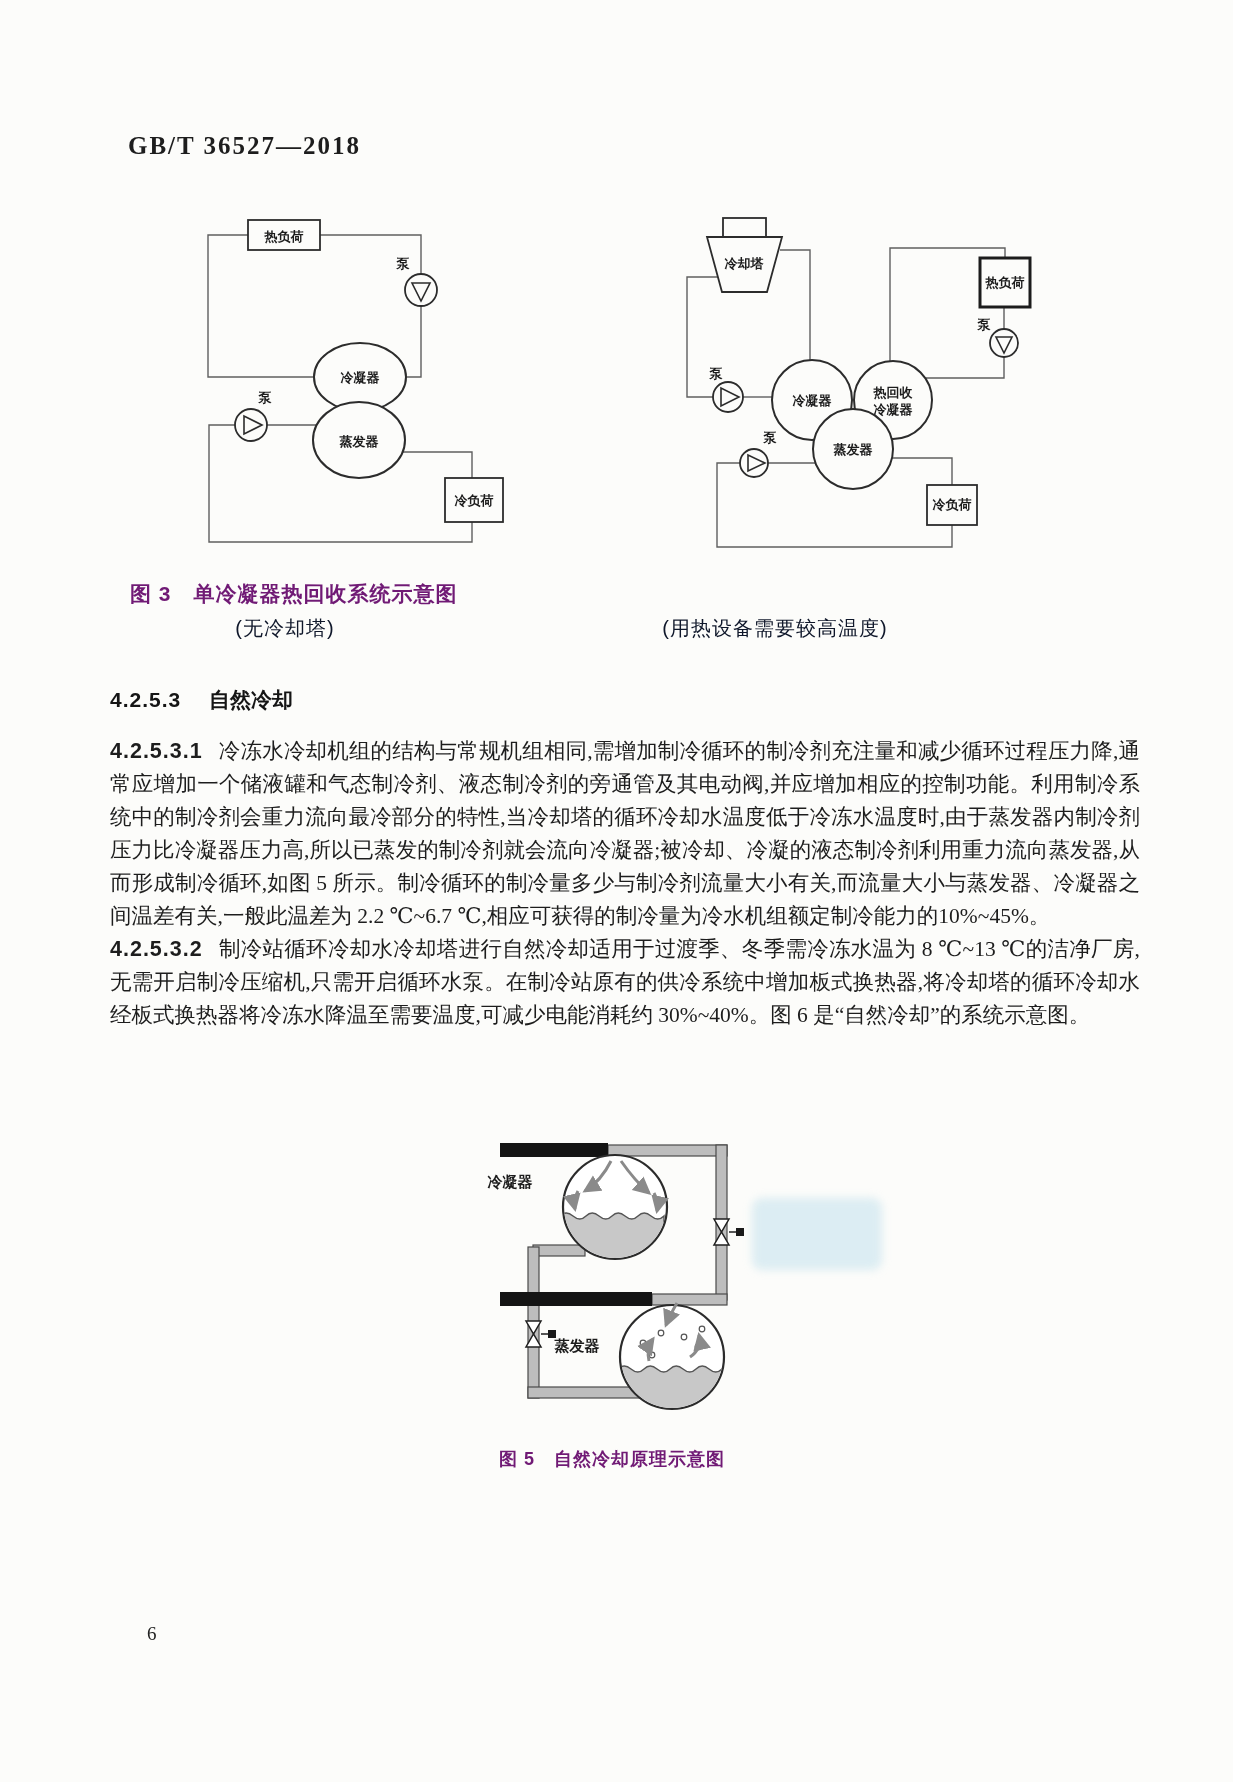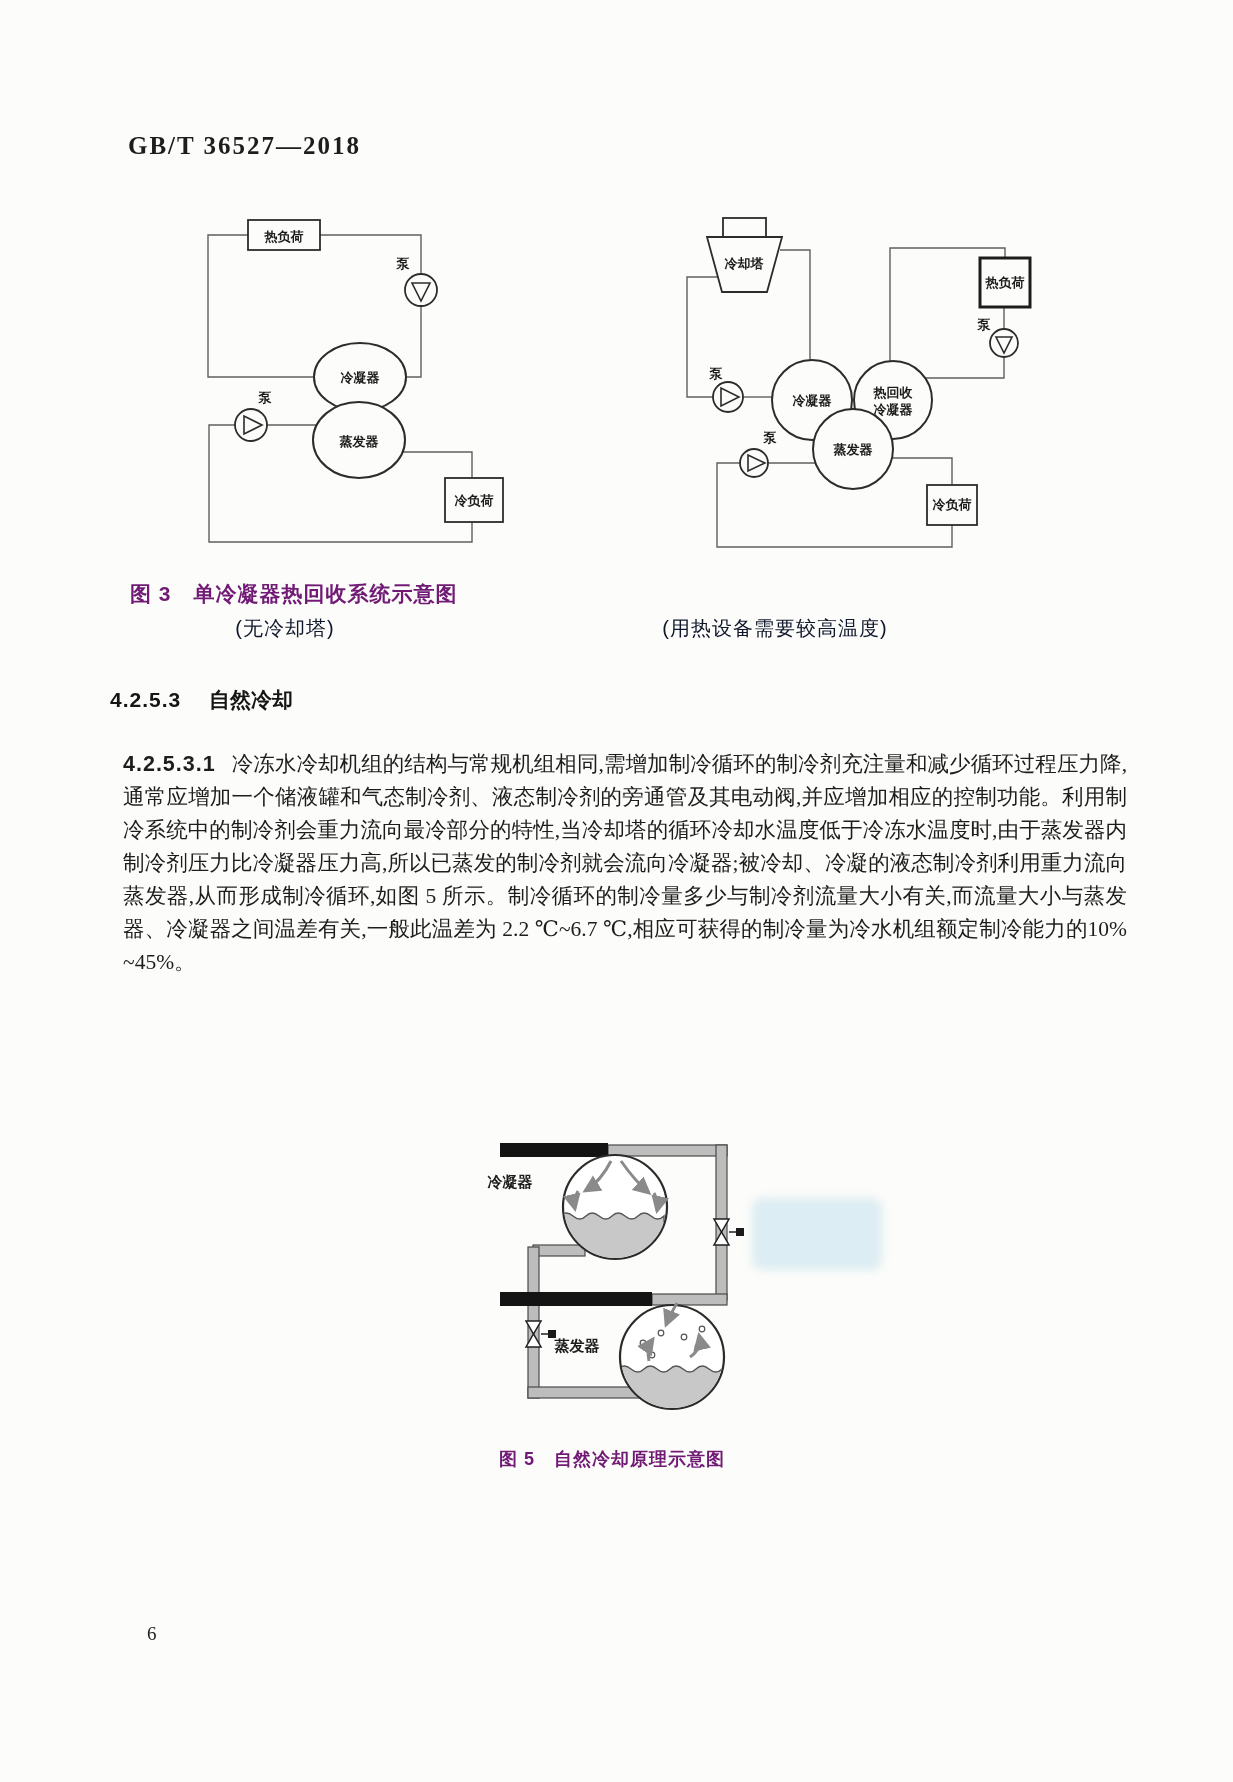--- a/index.html
+++ b/index.html
@@ -33,21 +33,21 @@
     position:absolute;left:110px;top:686px;
     font-family:"Liberation Sans","DejaVu Sans",sans-serif;
     font-weight:bold;font-size:21px;color:#151515;
   }
   .section-heading .num{margin-right:22px;letter-spacing:1px;}
   .body-text{
     position:absolute;left:110px;top:735px;width:1030px;
     font-size:21.5px;line-height:33px;
     text-align:justify;word-break:break-all;
   }
-  .body-text p{margin:13px;padding:0;}
+  .body-text p{margin:0;padding:0;}
   .clause-num{
     font-family:"Liberation Sans","DejaVu Sans",sans-serif;
     font-weight:bold;margin-right:16px;letter-spacing:1px;
   }
   .page-number{
     position:absolute;left:147px;top:1623px;
     font-size:19px;color:#222;
   }
   svg{position:absolute;overflow:visible;}
   svg text{
@@ -159,20 +159,23 @@
   <div class="fig-subcaption" style="left:590px;top:615px;width:370px">(用热设备需要较高温度)</div>
 
   <div class="section-heading">
     <span class="num">4.2.5.3</span>
     <span>自然冷却</span>
   </div>
 
   <div class="body-text">
     <p>
       <span class="clause-num">4.2.5.3.1</span><span>冷冻水冷却机组的结构与常规机组相同,需增加制冷循环的制冷剂充注量和减少循环过程压力降,通常应增加一个储液罐和气态制冷剂、液态制冷剂的旁通管及其电动阀,并应增加相应的控制功能。利用制冷系统中的制冷剂会重力流向最冷部分的特性,当冷却塔的循环冷却水温度低于冷冻水温度时,由于蒸发器内制冷剂压力比冷凝器压力高,所以已蒸发的制冷剂就会流向冷凝器;被冷却、冷凝的液态制冷剂利用重力流向蒸发器,从而形成制冷循环,如图 5 所示。制冷循环的制冷量多少与制冷剂流量大小有关,而流量大小与蒸发器、冷凝器之间温差有关,一般此温差为 2.2 ℃~6.7 ℃,相应可获得的制冷量为冷水机组额定制冷能力的10%~45%。</span>
+    </p>
+    <p>
+      <span class="clause-num">4.2.5.3.2</span><span>制冷站循环冷却水冷却塔进行自然冷却适用于过渡季、冬季需冷冻水温为 8 ℃~13 ℃的洁净厂房,无需开启制冷压缩机,只需开启循环水泵。在制冷站原有的供冷系统中增加板式换热器,将冷却塔的循环冷却水经板式换热器将冷冻水降温至需要温度,可减少电能消耗约 30%~40%。图 6 是“自然冷却”的系统示意图。</span>
     </p>
   </div>
 
   <div class="smudge"></div>
 
   <svg style="left:430px;top:1135px" width="420" height="290" viewBox="0 0 420 290">
     <defs>
       <marker id="arr" markerWidth="8" markerHeight="8" refX="5" refY="3" orient="auto">
         <path d="M0,0 L6,3 L0,6 Z" fill="#8a8a8a"></path>
       </marker>

